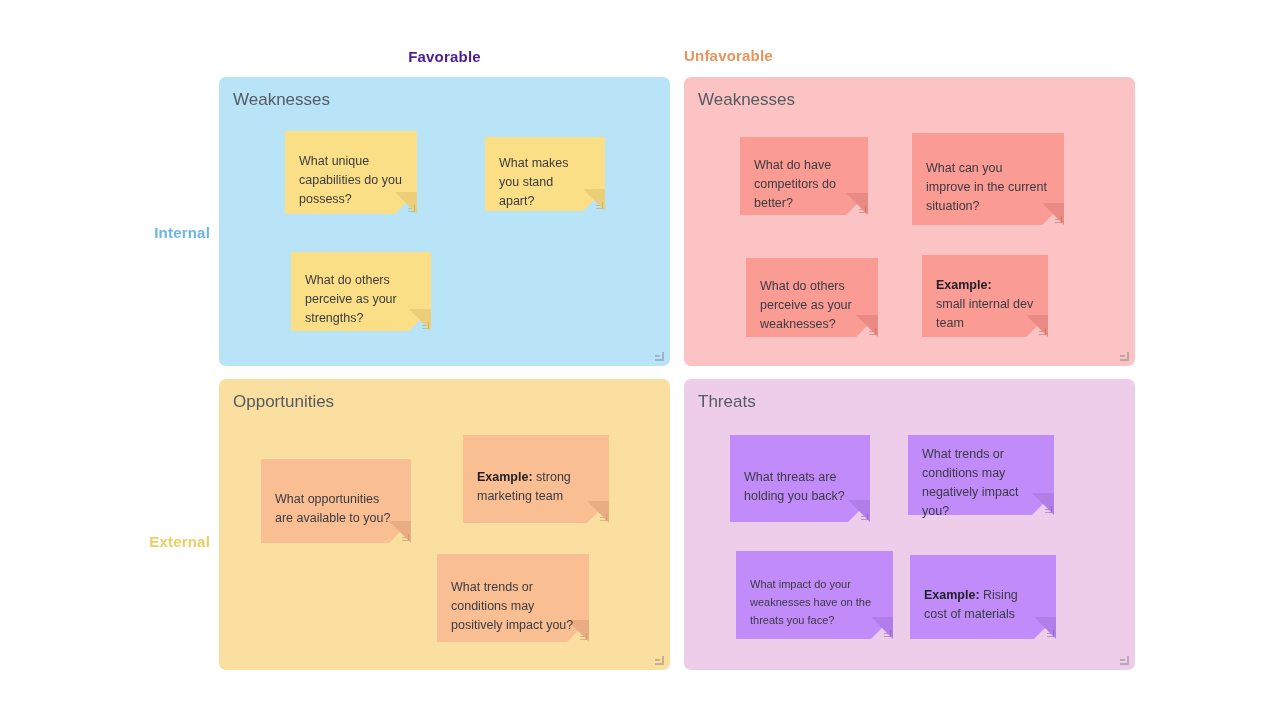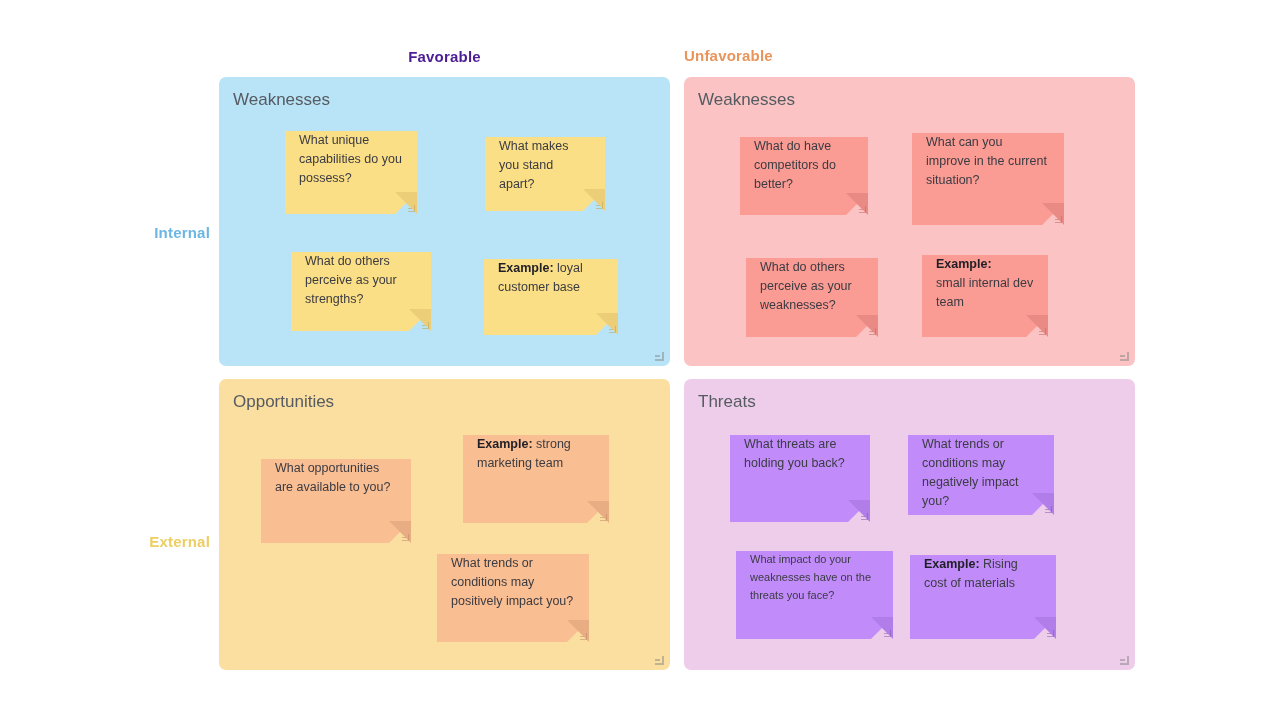--- a/index.html
+++ b/index.html
@@ -95,25 +95,25 @@
   .resize-grip span.c { right: 4px; bottom: 4px; width: 5px; height: 2px; }
 
   
   .note {
     position: absolute;
     box-sizing: border-box;
     overflow: visible;
   }
   .note .note-body {
     position: absolute;
-    left: 0; top: 0;
+    left: 0; top: 8px;
     width: 100%;
     height: 100%;
     display: flex;
-    align-items: flex-start;
+    align-items: center;
   }
   .note .note-text {
     padding: 0 14px;
     font-size: 12.5px;
     line-height: 1.52;
     color: #3b3b42;
     width: 100%;
     box-sizing: border-box;
   }
   .note .note-text b { font-weight: bold; color: #1f1f25; }
@@ -211,32 +211,20 @@
       <div class="note-body">
         <div class="note-text">What do others perceive as your strengths?</div>
       </div>
       <div class="note-grip">
         <span class="a"></span>
           <span class="b"></span>
           <span class="c"></span>
       </div>
     </div>
 
-    <div class="note n-yellow" style="left:265px; top:182px; width:134px; height:76px;">
-      <div class="fold-bg"></div>
-      <div class="fold-flap"></div>
-      <div class="note-body">
-        <div class="note-text"><b>Example:</b><span> loyal customer base</span></div>
-      </div>
-      <div class="note-grip">
-        <span class="a"></span>
-          <span class="b"></span>
-          <span class="c"></span>
-      </div>
-    </div>
 
     <div class="resize-grip">
       <span class="a"></span>
         <span class="b"></span>
         <span class="c"></span>
     </div>
   </div>
 
   <div class="quadrant" id="quad-weaknesses">
     <div class="quadrant-title">Weaknesses</div>

